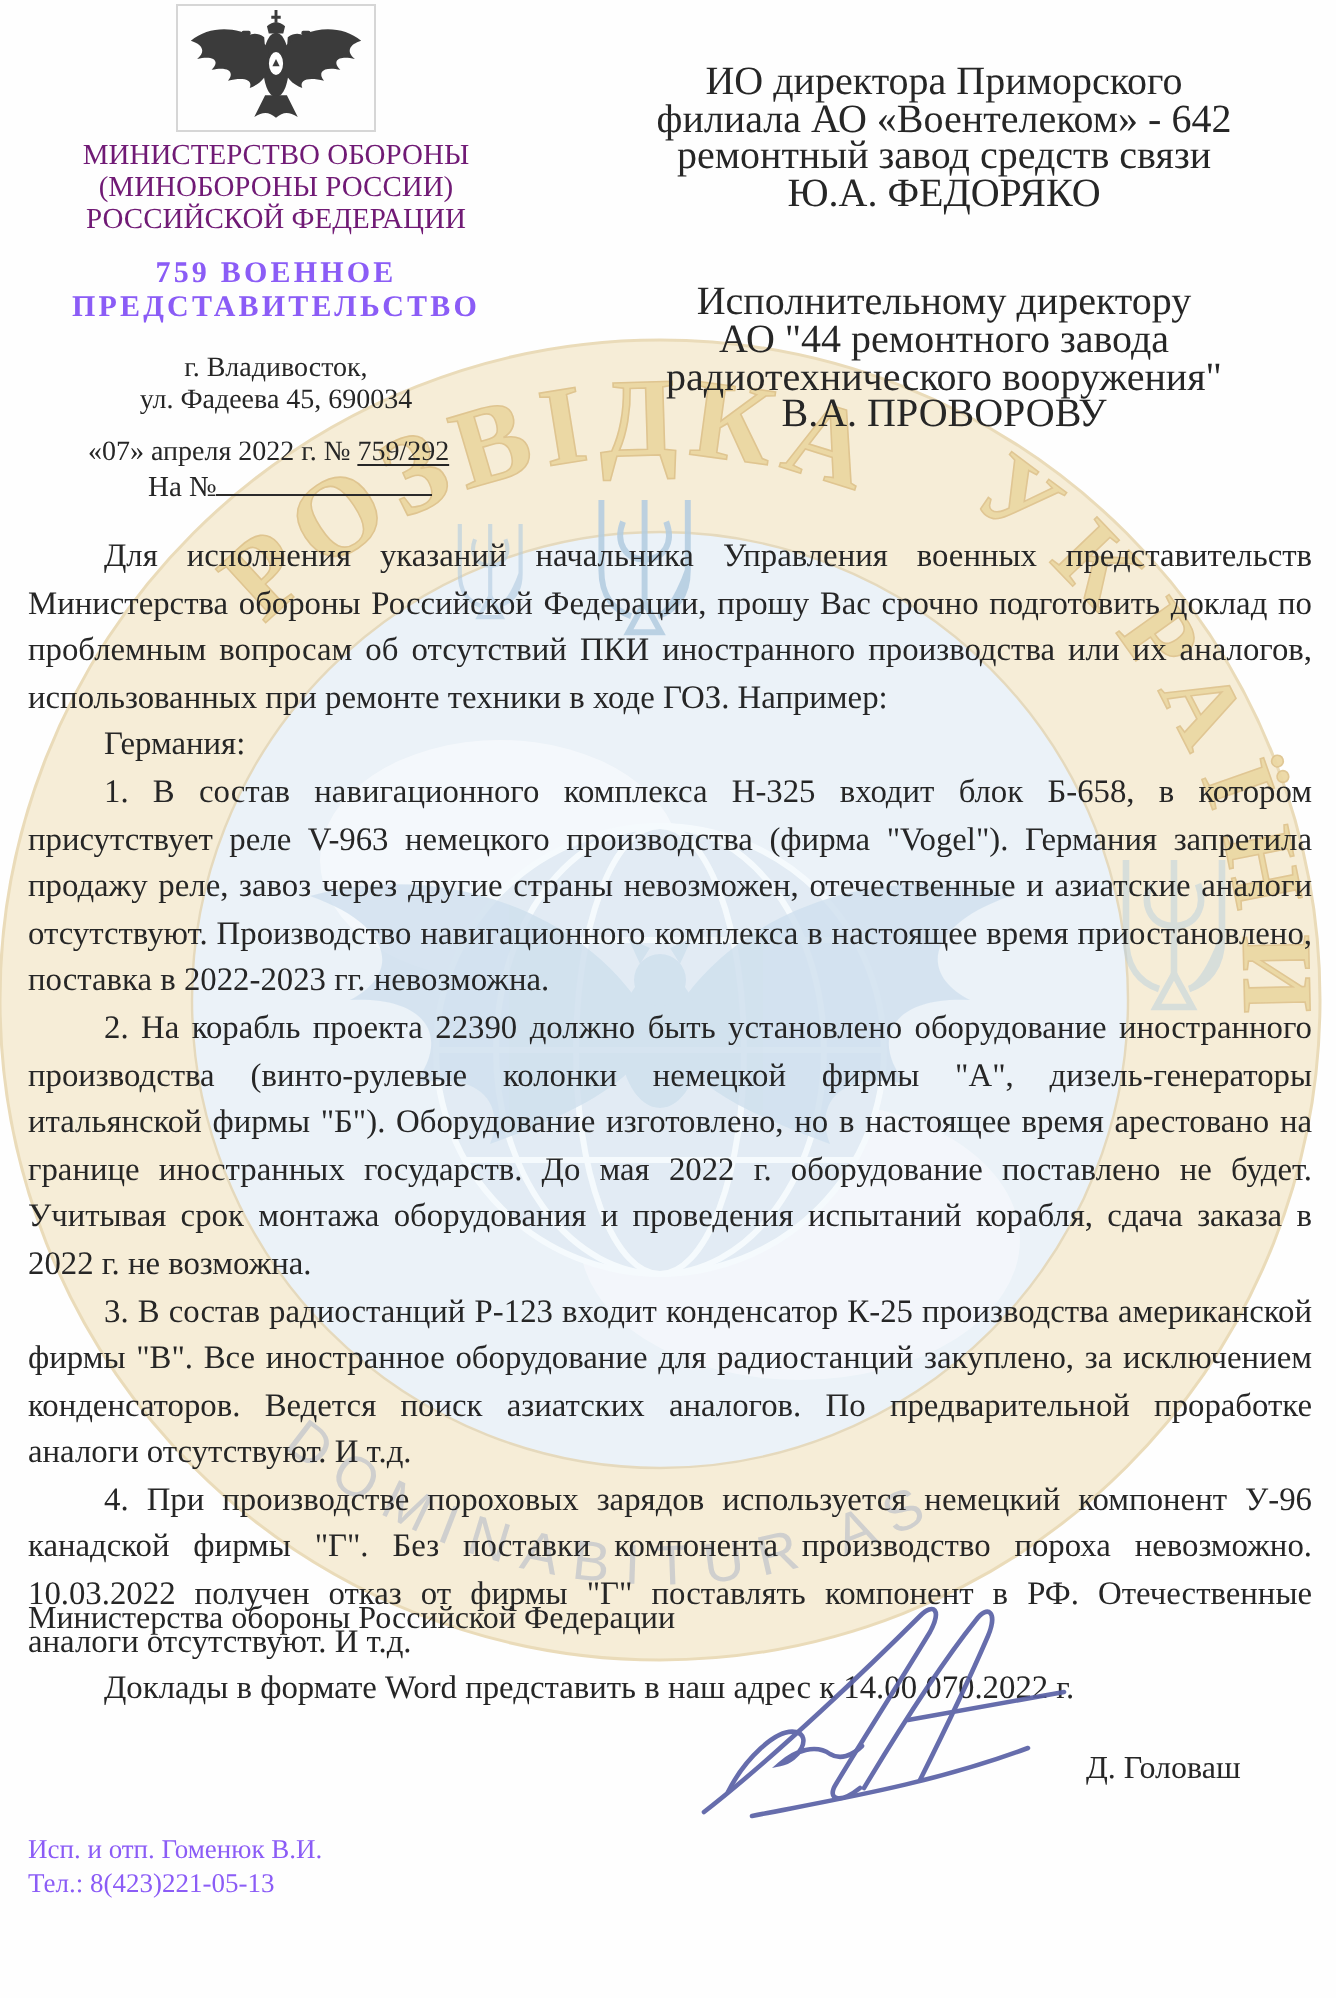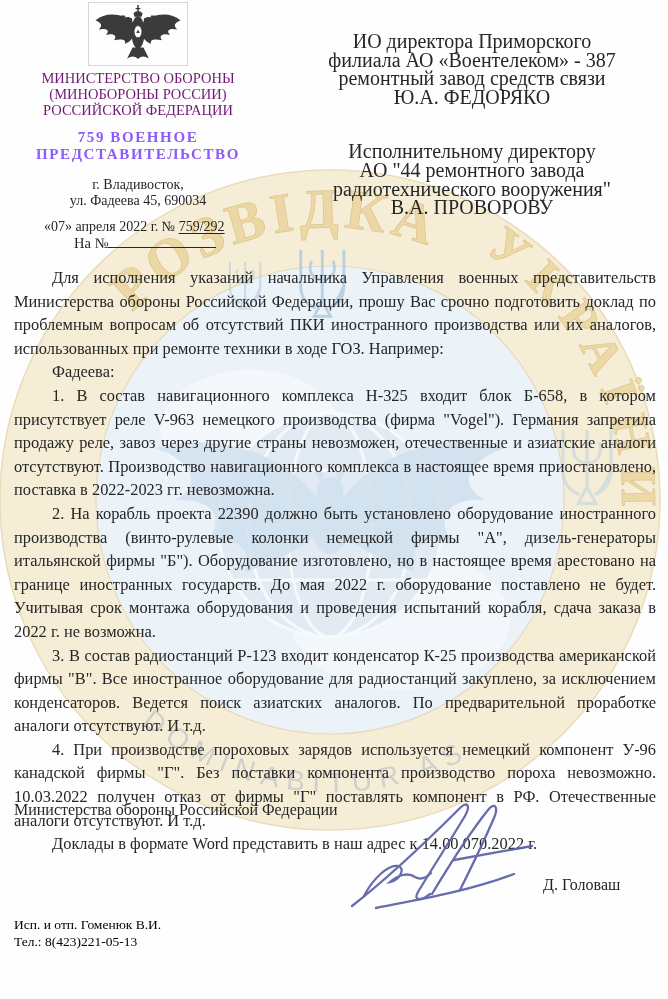--- a/index.html
+++ b/index.html
@@ -32,21 +32,21 @@
   .body-text{position:absolute;left:14px;top:266px;width:642px;
     font-size:16.4px;line-height:23.6px;text-align:justify;}
   .body-text p{margin:0;text-indent:38px;font-family:Liberation Serif, serif;}
 
   
   .signoff{position:absolute;left:14px;top:799px;width:420px;font-size:16px;line-height:21.5px;}
   .sig-svg{position:absolute;left:336px;top:798px;}
   .sig-name{position:absolute;left:543px;top:834px;font-size:16px;margin-top:42px;}
 
   
-  .footer{position:absolute;left:14px;top:917px;font-size:13.5px;line-height:16.5px;color:#000000;}
+  .footer{position:absolute;left:14px;top:917px;font-size:13.5px;line-height:16.5px;color:#8b5cf6;}
 </style>
 </head>
 <body>
 
 <div class="page">
 
   <svg class="wm" width="668" height="999" viewBox="0 0 668 999">
     <defs>
       <path id="arcTop" d="M 107 344 A 272 272 0 0 1 466 264"></path>
       <path id="arcRight" d="M 476 247 A 292 292 0 0 1 560 680"></path>
@@ -144,33 +144,33 @@
         <span>«07» апреля 2022 г. №</span>
         <span class="num-underline">759/292</span>
       </div>
       <div class="refline">
         <span>На №</span><span class="blank-line"></span>
       </div>
     </div>
 
     <div class="to">
       <div>ИО директора Приморского</div>
-      <div>филиала АО «Воентелеком» - 387</div>
+      <div>филиала АО «Воентелеком» - 642</div>
       <div>ремонтный завод средств связи</div>
       <div>Ю.А. ФЕДОРЯКО</div>
       <div class="gap"></div>
       <div>Исполнительному директору</div>
       <div>АО "44 ремонтного завода</div>
       <div>радиотехнического вооружения"</div>
       <div>В.А. ПРОВОРОВУ</div>
     </div>
 
     <div class="body-text">
       <p>Для исполнения указаний начальника Управления военных представительств Министерства обороны Российской Федерации, прошу Вас срочно подготовить доклад по проблемным вопросам об отсутствий ПКИ иностранного производства или их аналогов, использованных при ремонте техники в ходе ГОЗ. Например:</p>
-      <p>Фадеева:</p>
+      <p>Германия:</p>
       <p>1. В состав навигационного комплекса Н-325 входит блок Б-658, в котором присутствует реле V-963 немецкого производства (фирма "Vogel"). Германия запретила продажу реле, завоз через другие страны невозможен, отечественные и азиатские аналоги отсутствуют. Производство навигационного комплекса в настоящее время приостановлено, поставка в 2022-2023 гг. невозможна.</p>
       <p>2. На корабль проекта 22390 должно быть установлено оборудование иностранного производства (винто-рулевые колонки немецкой фирмы "А", дизель-генераторы итальянской фирмы "Б"). Оборудование изготовлено, но в настоящее время арестовано на границе иностранных государств. До мая 2022 г. оборудование поставлено не будет. Учитывая срок монтажа оборудования и проведения испытаний корабля, сдача заказа в 2022 г. не возможна.</p>
       <p>3. В состав радиостанций Р-123 входит конденсатор К-25 производства американской фирмы "В". Все иностранное оборудование для радиостанций закуплено, за исключением конденсаторов. Ведется поиск азиатских аналогов. По предварительной проработке аналоги отсутствуют. И т.д.</p>
       <p>4. При производстве пороховых зарядов используется немецкий компонент У-96 канадской фирмы "Г". Без поставки компонента производство пороха невозможно. 10.03.2022 получен отказ от фирмы "Г" поставлять компонент в РФ. Отечественные аналоги отсутствуют. И т.д.</p>
       <p>Доклады в формате Word представить в наш адрес к 14.00 070.2022 г.</p>
     </div>
 
     <div class="signoff">
       <div>Министерства обороны Российской Федерации</div>
     </div>

